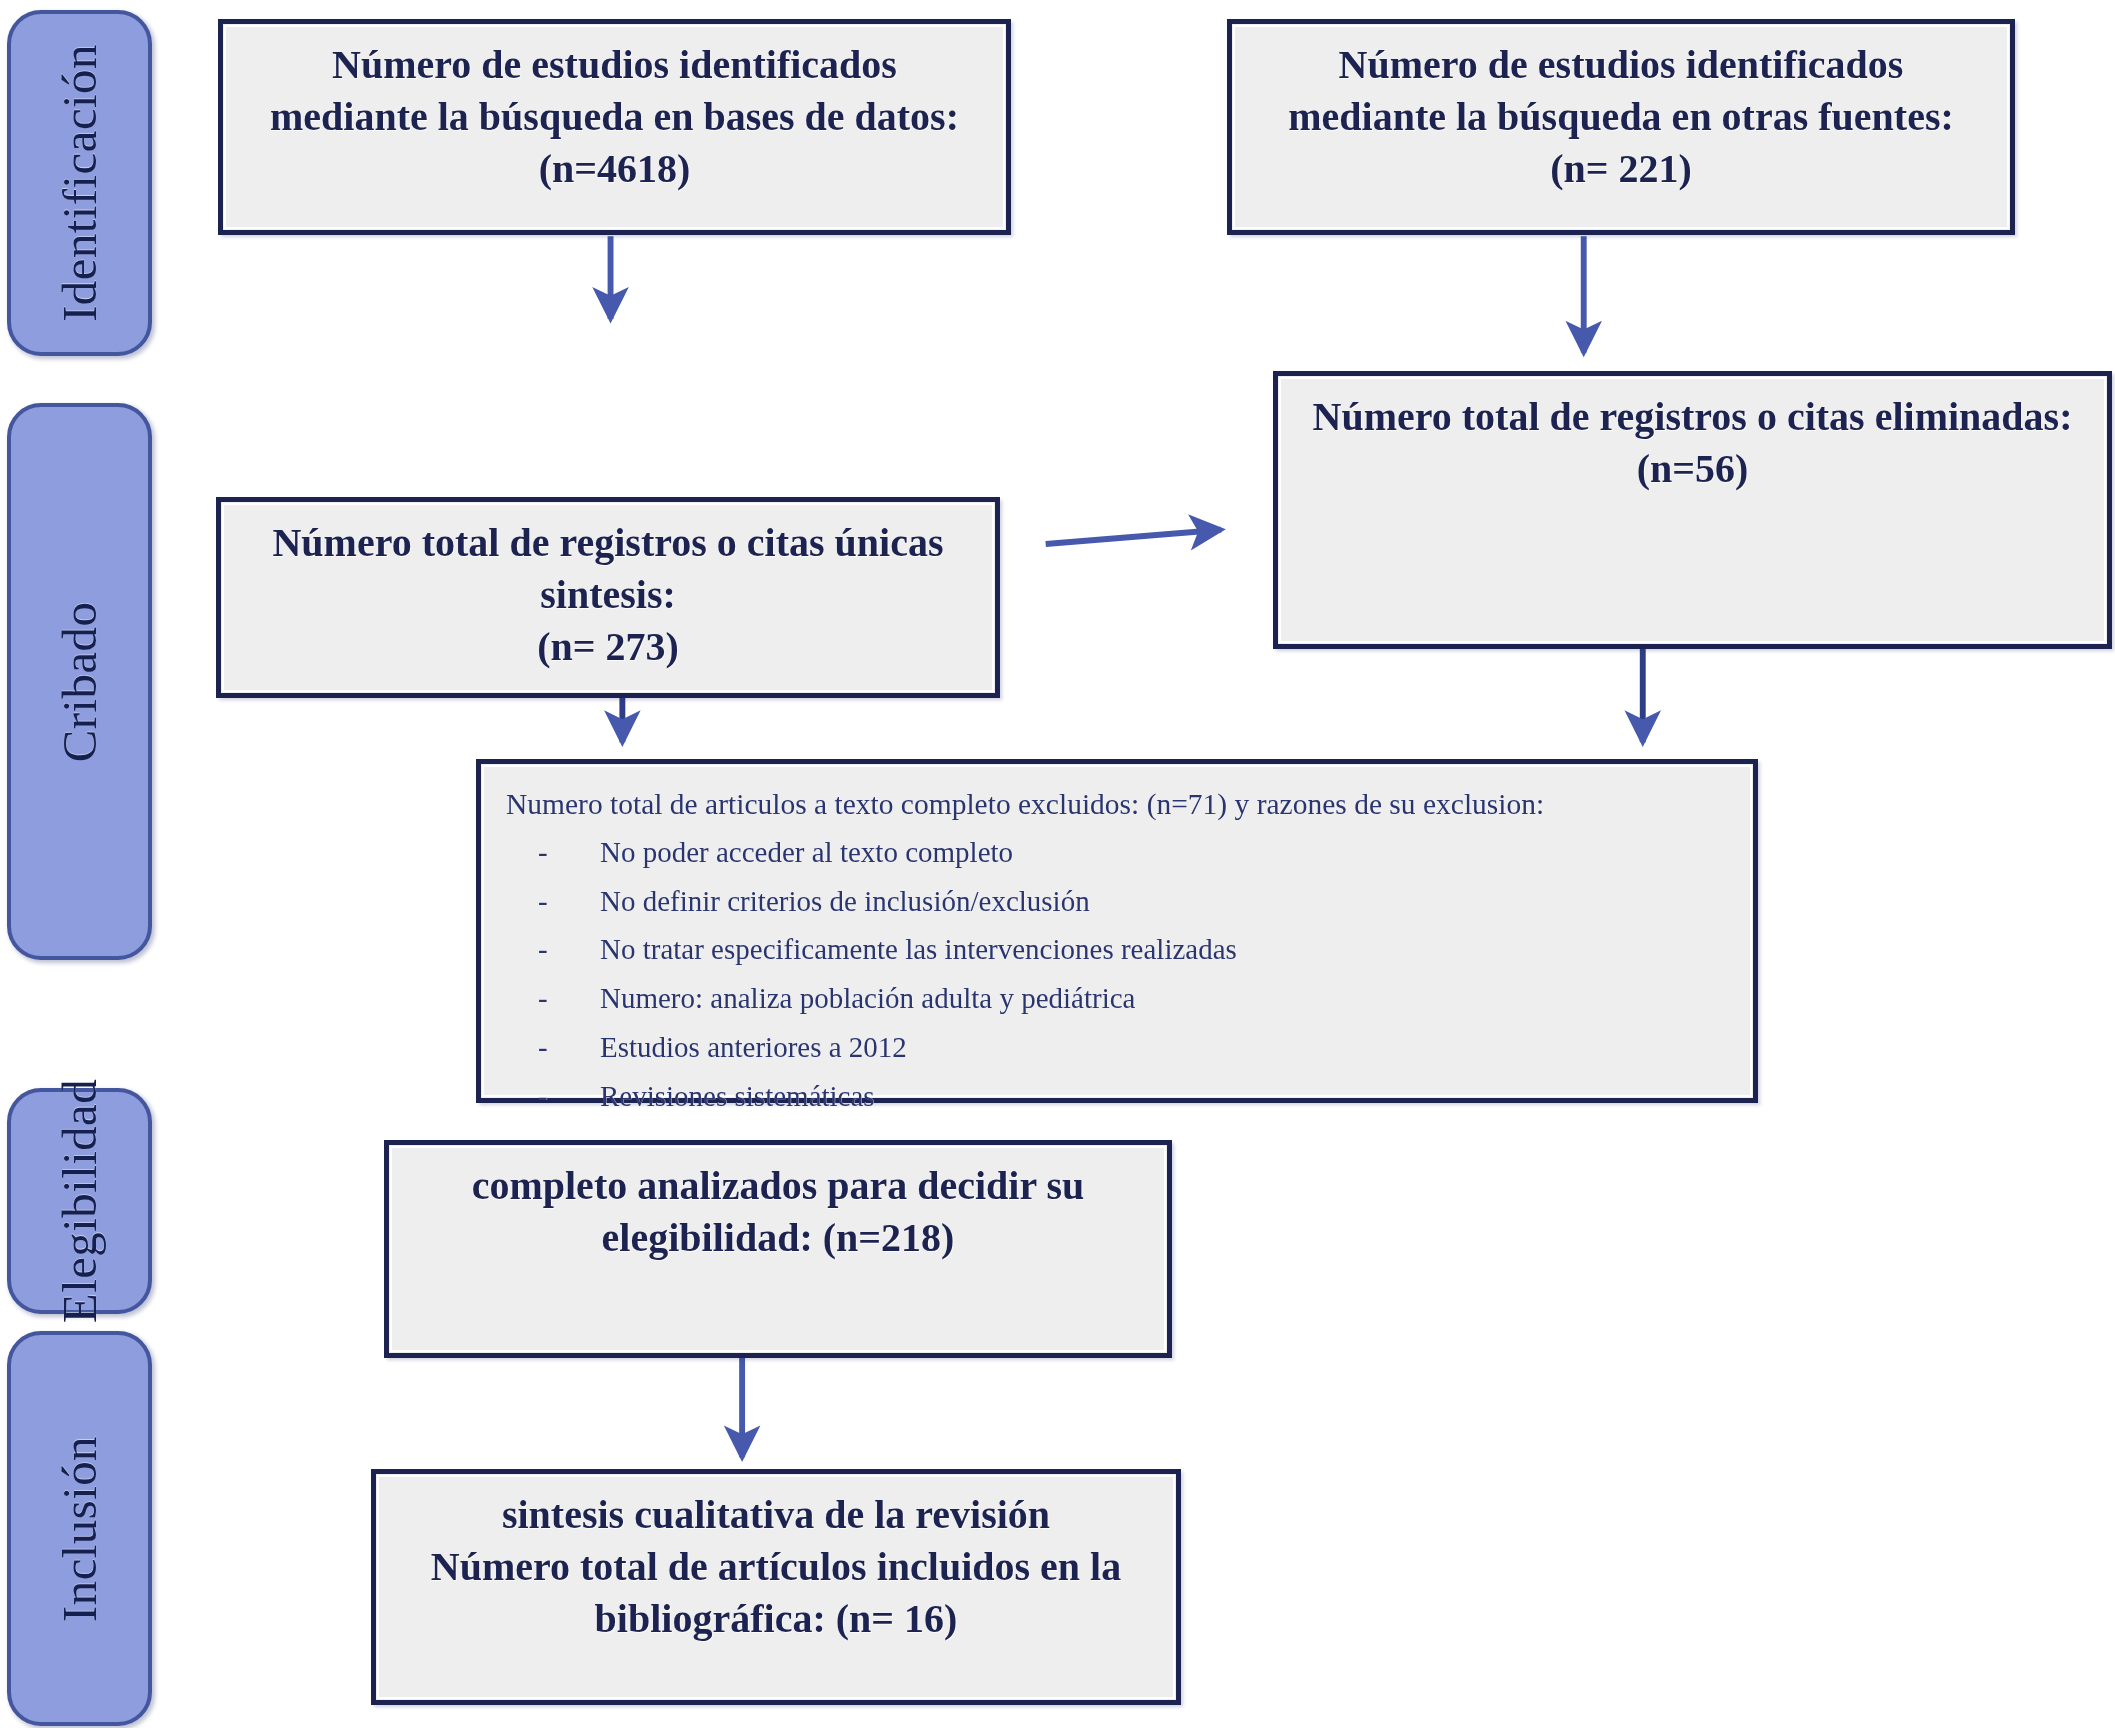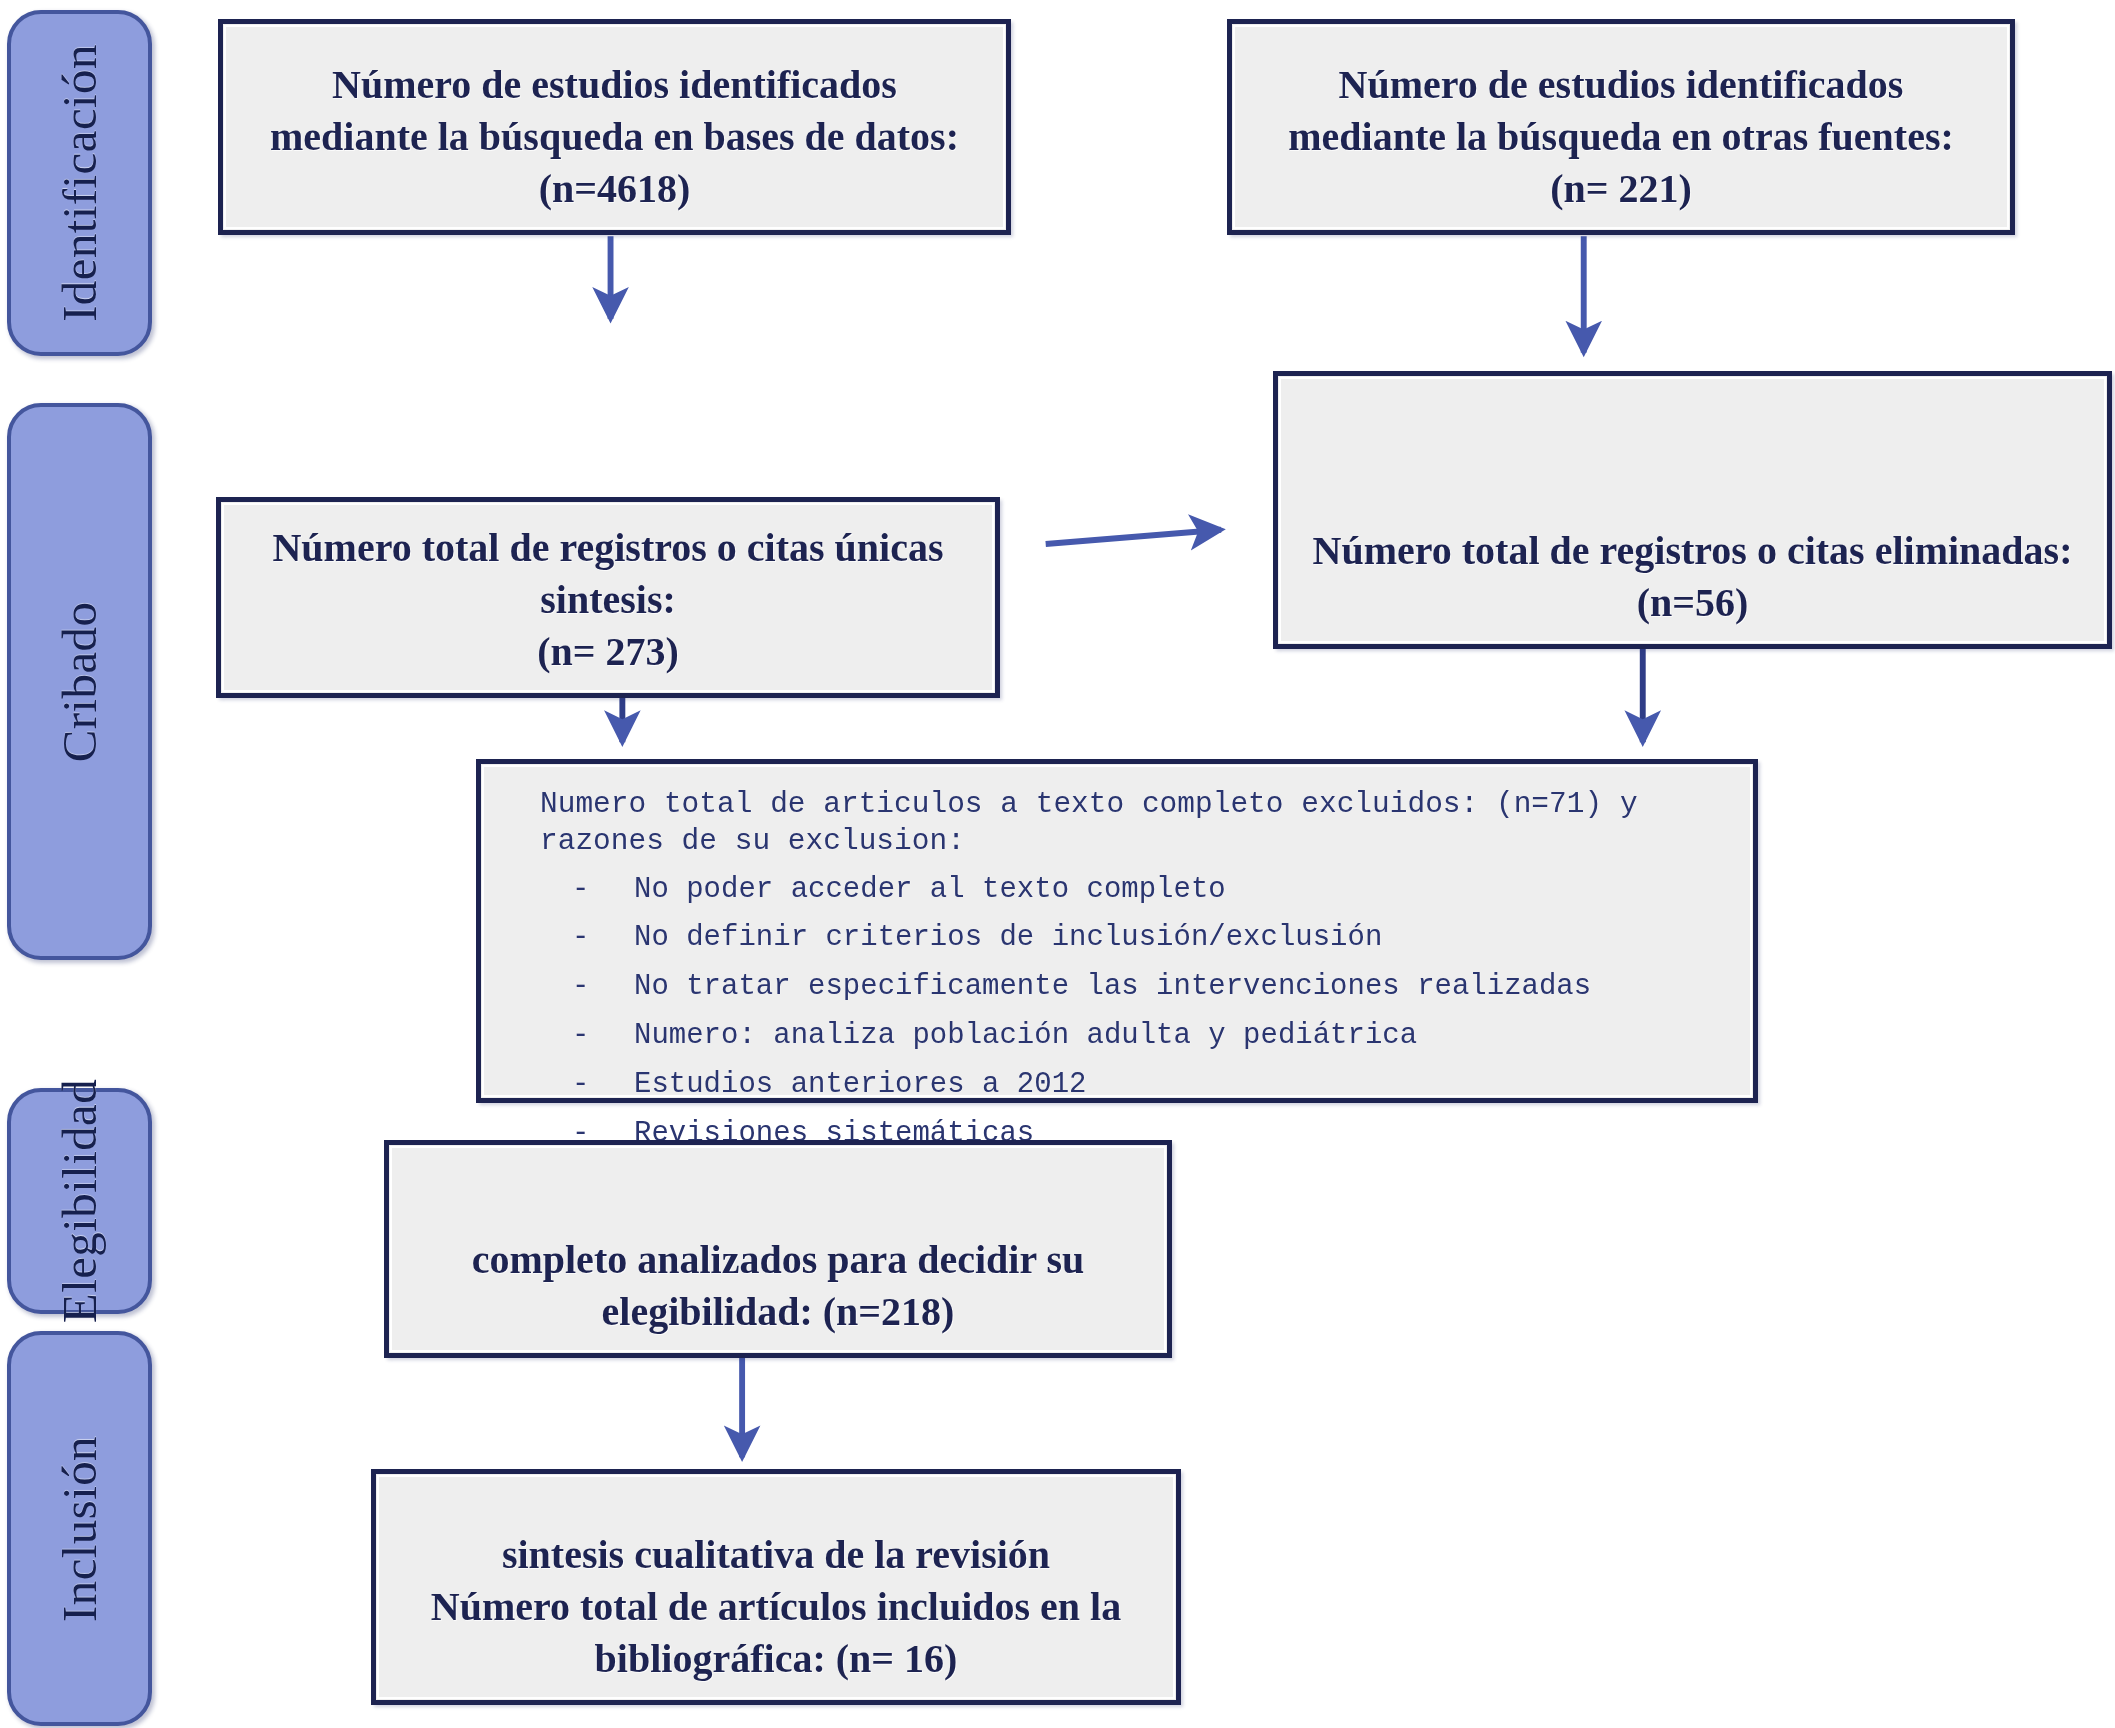--- a/index.html
+++ b/index.html
@@ -43,21 +43,21 @@
   
   .flow-box {
     position: absolute;
     box-sizing: border-box;
     background: #eeeeee;
     border: 5.9px solid #1d2351;
     outline: 2.5px solid #ffffff;
     outline-offset: -8.4px;
     box-shadow: 3.4px 3.4px 3.4px rgba(40,50,110,0.22);
     display: flex;
-    align-items: flex-end;
+    align-items: flex-start;
     justify-content: center;
     padding: 15px 22px;
   }
   .flow-box .box-text {
     text-align: center;
     color: #1d2351;
     font-family: "Liberation Serif", "DejaVu Serif", serif;
     font-size: 40px;
     line-height: 1.30;
     font-weight: 700;
@@ -66,23 +66,22 @@
   .flow-box .box-text .ln { display: block; }
 
   
   #box-exclusions {
     align-items: flex-start;
     justify-content: flex-start;
     padding: 22px 25px;
   }
   #box-exclusions .excl-wrap {
     width: 100%;
-    font-family: Liberation Mono, monospace;
+    font-family: Liberation Serif, serif;
     color: #2a3570;
-    margin-left: 34px;
   }
   #box-exclusions .excl-head {
     font-size: 29.5px;
     line-height: 1.25;
     margin: 0 0 11.8px 0;
     text-align: left;
     color: #2a3570;
     text-shadow: 0.4px 0.4px 0 rgba(255,255,255,0.7);
   }
   #box-exclusions ul.excl-list {

